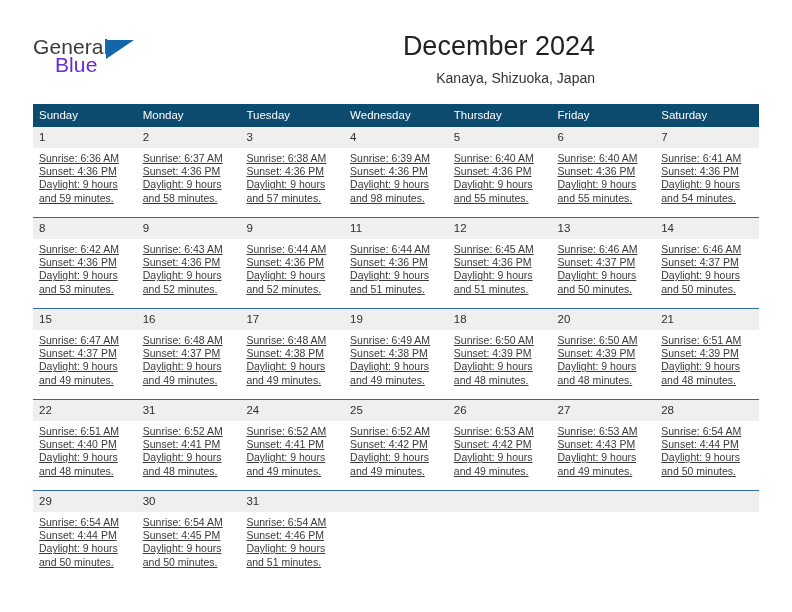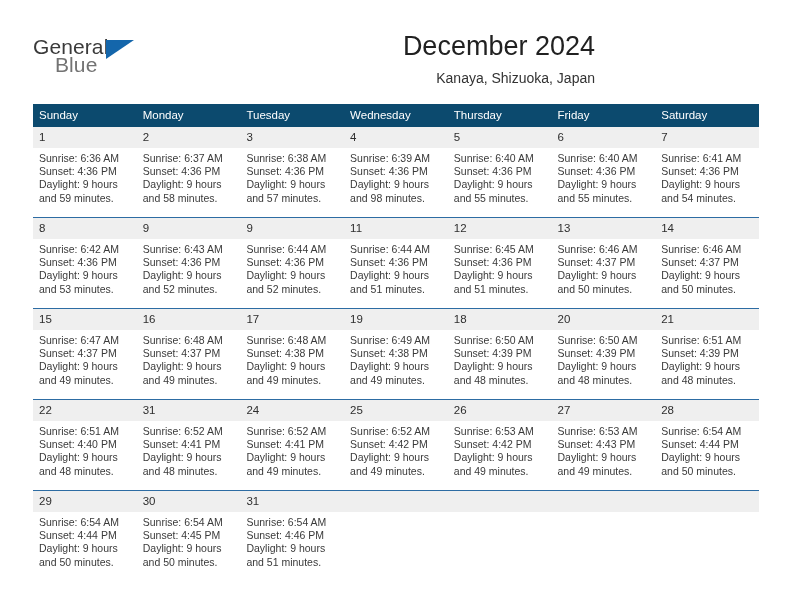--- a/index.html
+++ b/index.html
@@ -47,21 +47,21 @@
     color: #3a3a3a;
     letter-spacing: .1px;
     line-height: 22px;
     font-family: "Liberation Sans", sans-serif;
   }
   .brand-blue {
     position: absolute;
     left: 22px;
     top: 18px;
     font-size: 21px;
-    color: #737373;
+    color: #6d28d9;
     letter-spacing: .1px;
     line-height: 22px;
     font-family: "Liberation Sans", sans-serif;
   }
   .brand-mark {
     position: absolute;
     left: 73px;
     top: 4px;
     width: 0;
     height: 0;
@@ -134,20 +134,21 @@
     height: 13px;
   }
   .daynum.empty {
     color: transparent;
   }
   .cell-body {
     padding: 4px 8px 0 6px;
     font-size: 10.5px;
     color: #3a3a3a;
     line-height: 13.2px;
+    text-decoration: underline;
   }
   .cell-body div { white-space: nowrap; }
 
   .spacer-row td {
     height: 10px;
     padding: 0;
     border: none;
     background: #ffffff;
   }
 </style>

